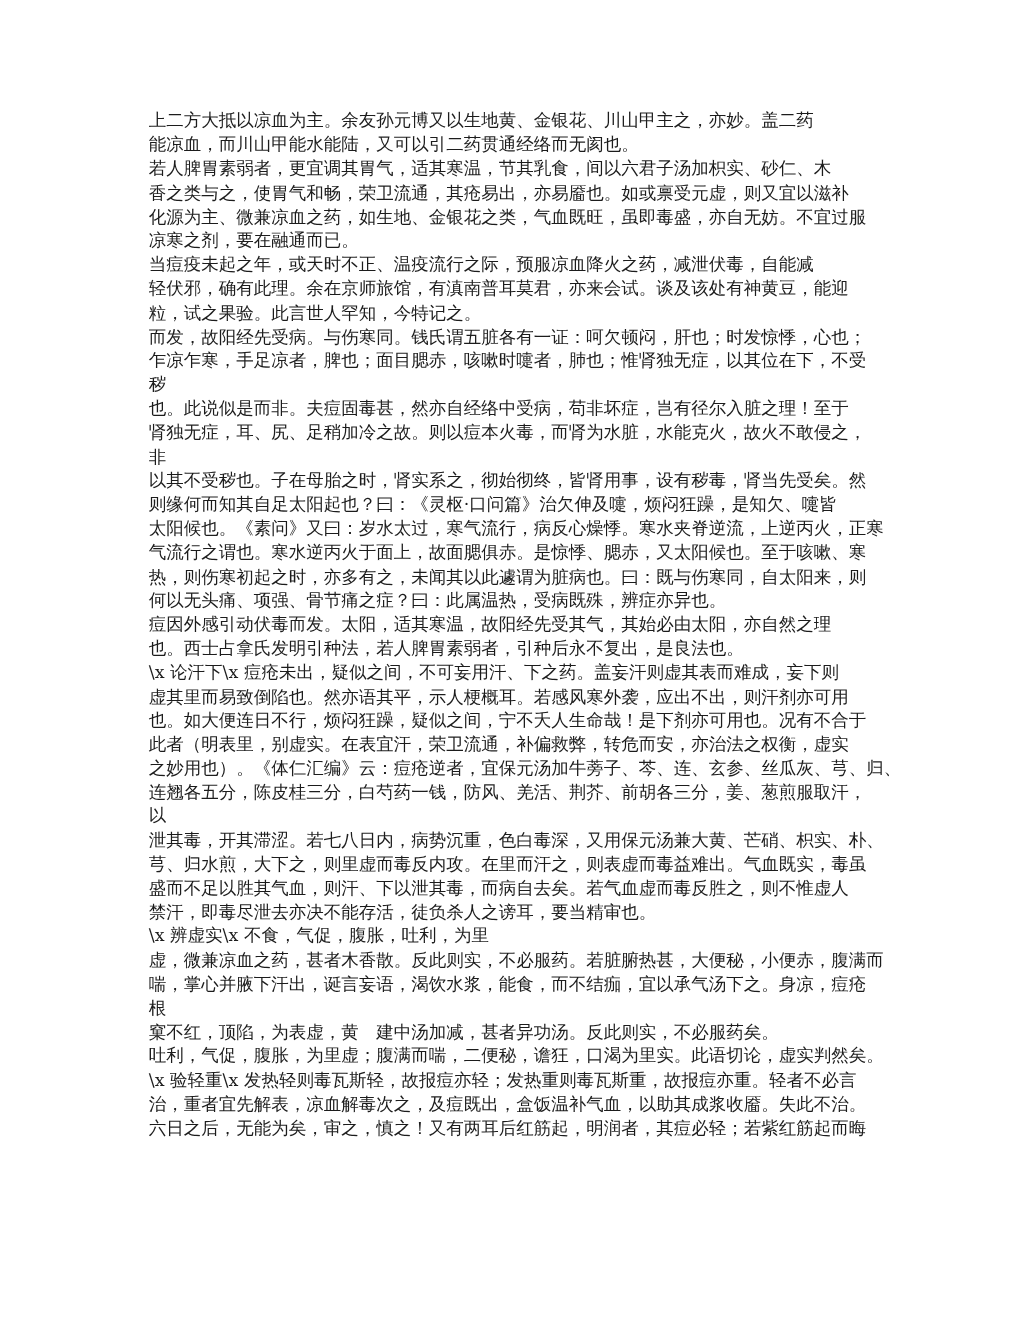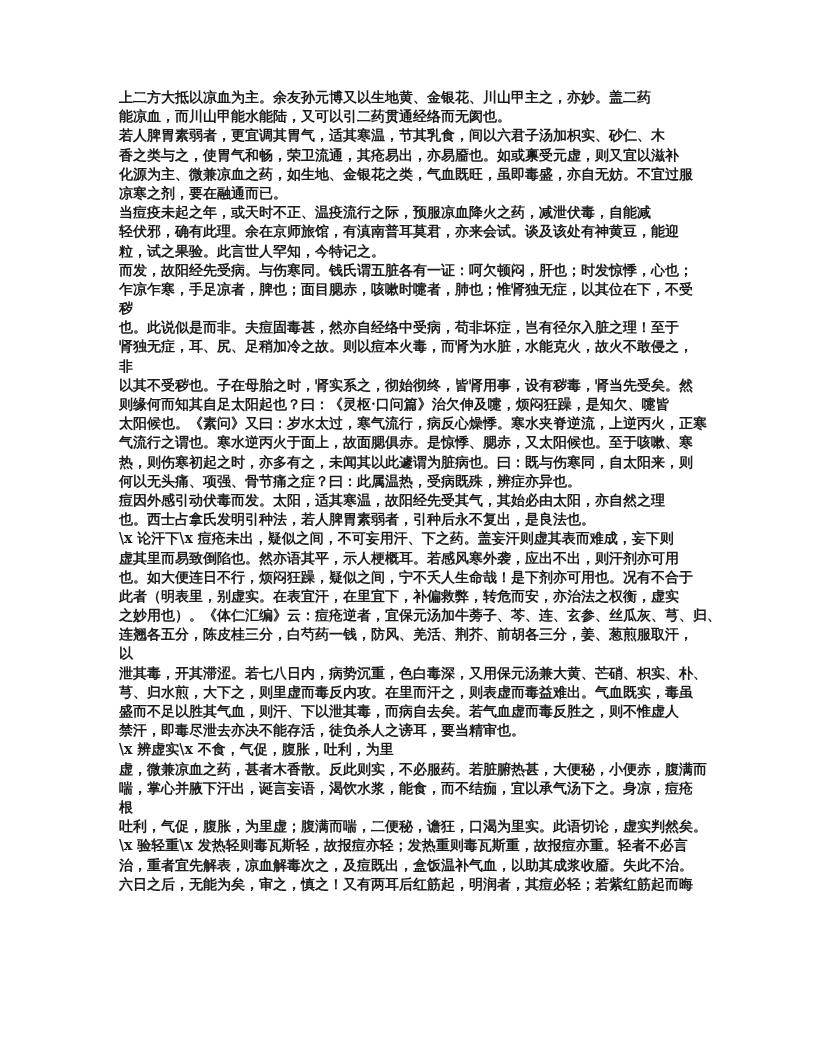--- a/index.html
+++ b/index.html
@@ -20,21 +20,20 @@
   }
   .text-block {
     position: absolute;
     left: 119px;
     top: 88px;
     width: 592px;
     font-family: "DejaVu Serif", "Liberation Serif", serif;
     font-size: 14px;
     line-height: 19.2px;
     color: var(--text-color, #1c1c1c);
-    font-weight: bold;
   }
   .line {
     white-space: pre;
     height: 19.2px;
     letter-spacing: 0;
   }
 </style>
 </head>
 <body>
 
@@ -59,30 +58,31 @@
       <div class="line">则缘何而知其自足太阳起也？曰：《灵枢·口问篇》治欠伸及嚏，烦闷狂躁，是知欠、嚏皆</div>
       <div class="line">太阳候也。《素问》又曰：岁水太过，寒气流行，病反心燥悸。寒水夹脊逆流，上逆丙火，正寒</div>
       <div class="line">气流行之谓也。寒水逆丙火于面上，故面腮俱赤。是惊悸、腮赤，又太阳候也。至于咳嗽、寒</div>
       <div class="line">热，则伤寒初起之时，亦多有之，未闻其以此遽谓为脏病也。曰：既与伤寒同，自太阳来，则</div>
       <div class="line">何以无头痛、项强、骨节痛之症？曰：此属温热，受病既殊，辨症亦异也。</div>
       <div class="line">痘因外感引动伏毒而发。太阳，适其寒温，故阳经先受其气，其始必由太阳，亦自然之理</div>
       <div class="line">也。西士占拿氏发明引种法，若人脾胃素弱者，引种后永不复出，是良法也。</div>
       <div class="line">\x 论汗下\x 痘疮未出，疑似之间，不可妄用汗、下之药。盖妄汗则虚其表而难成，妄下则</div>
       <div class="line">虚其里而易致倒陷也。然亦语其平，示人梗概耳。若感风寒外袭，应出不出，则汗剂亦可用</div>
       <div class="line">也。如大便连日不行，烦闷狂躁，疑似之间，宁不夭人生命哉！是下剂亦可用也。况有不合于</div>
-      <div class="line">此者（明表里，别虚实。在表宜汗，在里宜下，补偏救弊，转危而安，亦治法之权衡，虚实</div>
+      <div class="line">此者（明表里，别虚实。在表宜汗，荣卫流通，补偏救弊，转危而安，亦治法之权衡，虚实</div>
       <div class="line">之妙用也）。《体仁汇编》云：痘疮逆者，宜保元汤加牛蒡子、芩、连、玄参、丝瓜灰、芎、归、</div>
       <div class="line">连翘各五分，陈皮桂三分，白芍药一钱，防风、羌活、荆芥、前胡各三分，姜、葱煎服取汗，</div>
       <div class="line">以</div>
       <div class="line">泄其毒，开其滞涩。若七八日内，病势沉重，色白毒深，又用保元汤兼大黄、芒硝、枳实、朴、</div>
       <div class="line">芎、归水煎，大下之，则里虚而毒反内攻。在里而汗之，则表虚而毒益难出。气血既实，毒虽</div>
       <div class="line">盛而不足以胜其气血，则汗、下以泄其毒，而病自去矣。若气血虚而毒反胜之，则不惟虚人</div>
       <div class="line">禁汗，即毒尽泄去亦决不能存活，徒负杀人之谤耳，要当精审也。</div>
       <div class="line">\x 辨虚实\x 不食，气促，腹胀，吐利，为里</div>
       <div class="line">虚，微兼凉血之药，甚者木香散。反此则实，不必服药。若脏腑热甚，大便秘，小便赤，腹满而</div>
       <div class="line">喘，掌心并腋下汗出，诞言妄语，渴饮水浆，能食，而不结痂，宜以承气汤下之。身凉，痘疮</div>
       <div class="line">根</div>
+      <div class="line">窠不红，顶陷，为表虚，黄　建中汤加减，甚者异功汤。反此则实，不必服药矣。</div>
       <div class="line">吐利，气促，腹胀，为里虚；腹满而喘，二便秘，谵狂，口渴为里实。此语切论，虚实判然矣。</div>
       <div class="line">\x 验轻重\x 发热轻则毒瓦斯轻，故报痘亦轻；发热重则毒瓦斯重，故报痘亦重。轻者不必言</div>
       <div class="line">治，重者宜先解表，凉血解毒次之，及痘既出，盒饭温补气血，以助其成浆收靥。失此不治。</div>
       <div class="line">六日之后，无能为矣，审之，慎之！又有两耳后红筋起，明润者，其痘必轻；若紫红筋起而晦</div>
     </div>
 </div>
 
 </body></html>

